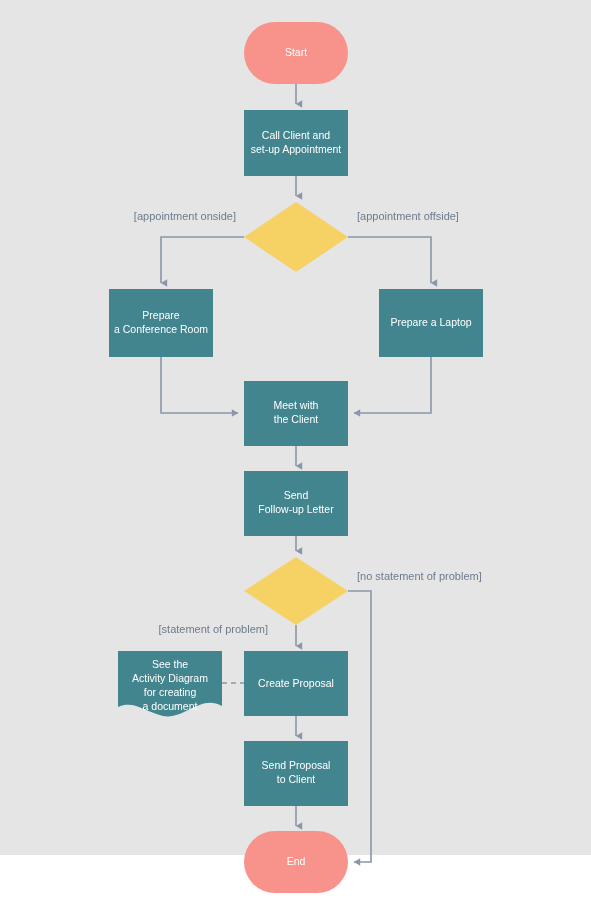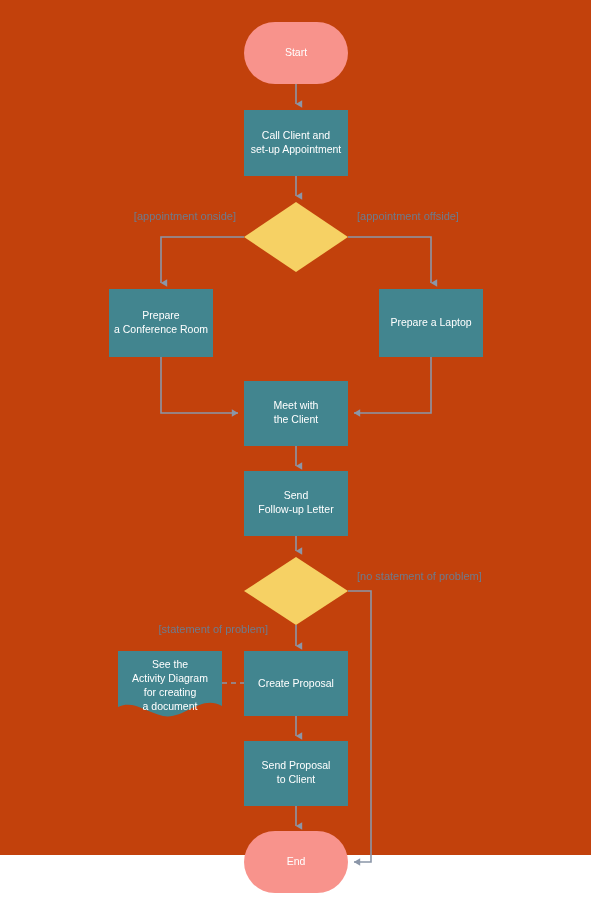--- a/index.html
+++ b/index.html
@@ -2,21 +2,21 @@
 <html><head>
 <meta charset="utf-8">
 <title>Flowchart</title>
 <style>
   html,body{margin:0;padding:0;background:#ffffff;}
   body{
     width:591px;height:913px;
     font-family:"Liberation Sans", sans-serif;
     overflow:hidden;
   }
-  #canvas{position:relative;width:591px;height:855px;background:#c2410c;}
+  #canvas{position:relative;width:591px;height:855px;background:#e5e5e5;}
   svg#flow{position:absolute;left:0;top:0;width:591px;height:913px;}
   .shape-label{
     font-family:"Liberation Sans", sans-serif;
     font-size:10.5px;
     fill:#ffffff;
     text-anchor:middle;
     dominant-baseline:middle;
     pointer-events:none;
   }
   .edge-label{

